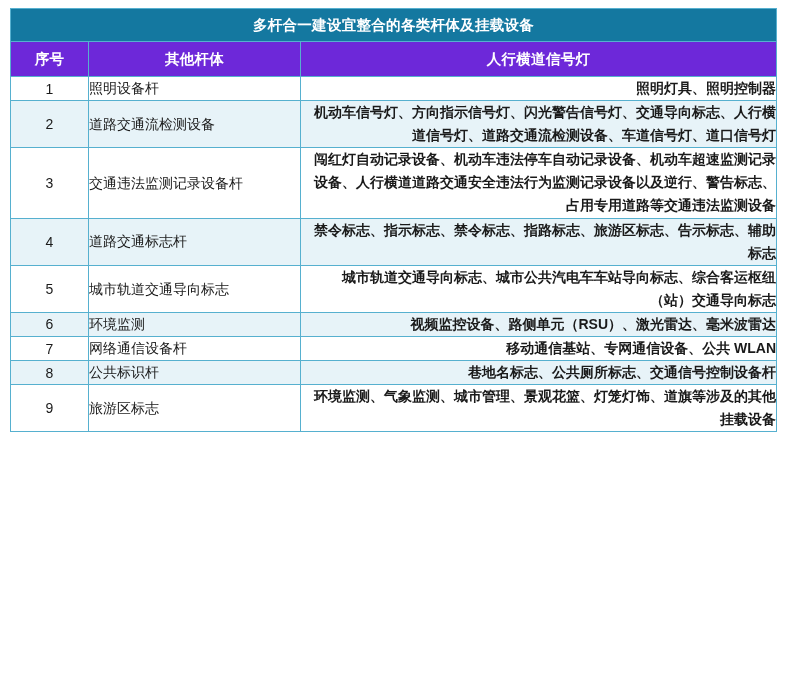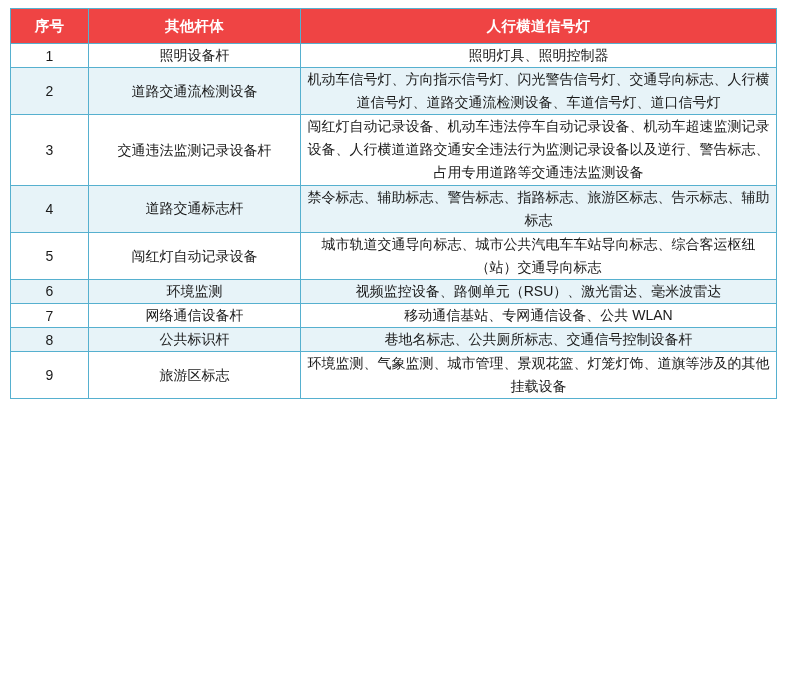--- a/index.html
+++ b/index.html
@@ -32,72 +32,75 @@
     background: #1478a0;
     color: #ffffff;
     text-align: center;
     font-size: 14.5px;
     font-weight: bold;
     height: 32px;
     letter-spacing: 0.3px;
     border: 1px solid #1478a0;
   }
   .header-row th {
-    background: #ef4444;
+    background: #6d28d9;
     color: #ffffff;
     font-size: 14.5px;
     font-weight: bold;
     height: 34px;
     text-align: center;
     border: 1px solid #2196c4;
     letter-spacing: 0.3px;
   }
   .col-no { width: 78px; }
   .col-pole { width: 212px; }
   .col-dev { width: 476px; }
 
   td.cell-no {
     text-align: center;
     vertical-align: middle;
     font-size: 14px;
     color: #1a1a1a;
   }
   td.cell-pole {
-    text-align: center;
     vertical-align: middle;
     font-size: 14px;
     color: #1a1a1a;
     line-height: 1.6;
   }
   td.cell-dev {
-    text-align: center;
+    text-align: right;
     vertical-align: middle;
     font-size: 14px;
     color: #1a1a1a;
     line-height: 1.65;
     padding: 7px 9px 7px 9px;
+    font-weight: bold;
   }
   tr.row-even td {
     background: #ffffff;
   }
   tr.row-odd td {
     background: #e7f3f8;
   }
 </style>
 </head>
 <body>
 
 <div class="page">
   <table class="pole-table">
     <colgroup>
       <col class="col-no">
       <col class="col-pole">
       <col class="col-dev">
     </colgroup>
     <tbody>
+      <tr class="title-row">
+        <td colspan="3">多杆合一建设宜整合的各类杆体及挂载设备</td>
+      </tr>
       <tr class="header-row">
         <th>序号</th>
         <th>其他杆体</th>
         <th>人行横道信号灯</th>
       </tr>
 
       <tr class="row-even">
         <td class="cell-no">1</td>
         <td class="cell-pole">照明设备杆</td>
         <td class="cell-dev">照明灯具、照明控制器</td>
@@ -108,25 +111,25 @@
         <td class="cell-dev">机动车信号灯、方向指示信号灯、闪光警告信号灯、交通导向标志、人行横道信号灯、道路交通流检测设备、车道信号灯、道口信号灯</td>
       </tr>
       <tr class="row-even">
         <td class="cell-no">3</td>
         <td class="cell-pole">交通违法监测记录设备杆</td>
         <td class="cell-dev">闯红灯自动记录设备、机动车违法停车自动记录设备、机动车超速监测记录设备、人行横道道路交通安全违法行为监测记录设备以及逆行、警告标志、占用专用道路等交通违法监测设备</td>
       </tr>
       <tr class="row-odd">
         <td class="cell-no">4</td>
         <td class="cell-pole">道路交通标志杆</td>
-        <td class="cell-dev">禁令标志、辅助标志、警告标志、指路标志、旅游区标志、告示标志、辅助标志</td>
+        <td class="cell-dev">禁令标志、指示标志、禁令标志、指路标志、旅游区标志、告示标志、辅助标志</td>
       </tr>
       <tr class="row-even">
         <td class="cell-no">5</td>
-        <td class="cell-pole">闯红灯自动记录设备</td>
+        <td class="cell-pole">城市轨道交通导向标志</td>
         <td class="cell-dev">城市轨道交通导向标志、城市公共汽电车车站导向标志、综合客运枢纽（站）交通导向标志</td>
       </tr>
       <tr class="row-odd">
         <td class="cell-no">6</td>
         <td class="cell-pole">环境监测</td>
         <td class="cell-dev">视频监控设备、路侧单元（RSU）、激光雷达、毫米波雷达</td>
       </tr>
       <tr class="row-even">
         <td class="cell-no">7</td>
         <td class="cell-pole">网络通信设备杆</td>

